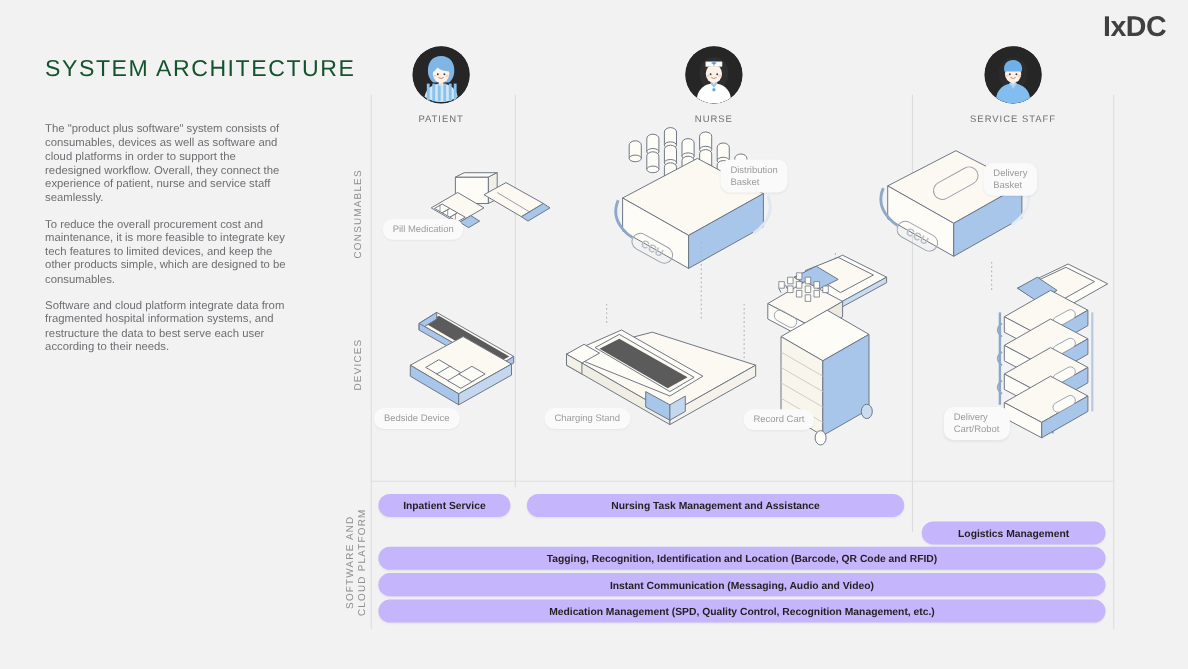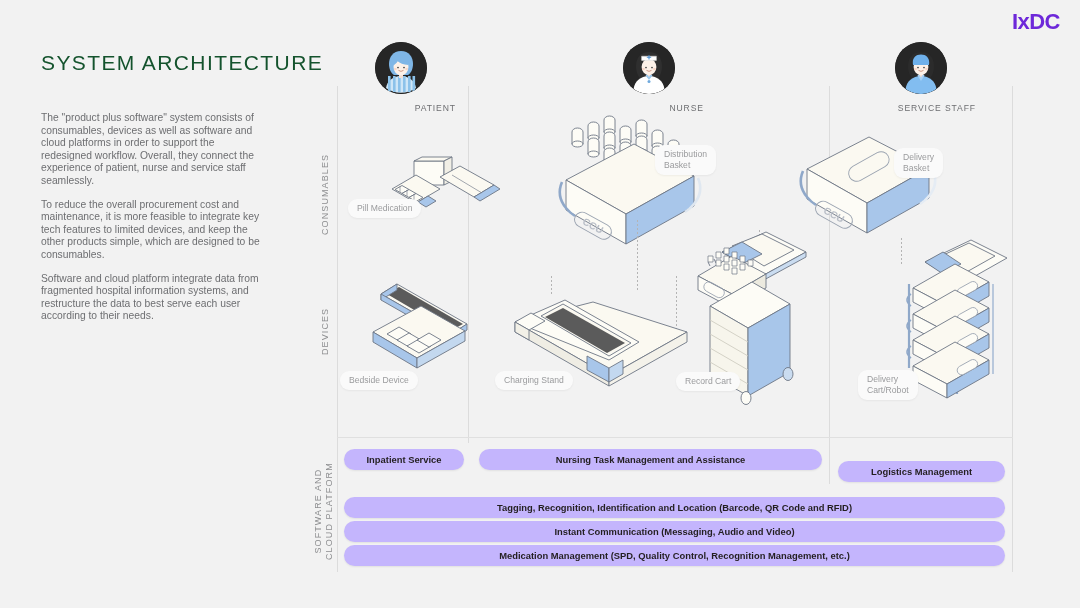--- a/index.html
+++ b/index.html
@@ -7,22 +7,22 @@
     width: 1080px; height: 608px;
     background: #f2f2f2;
     font-family: "Liberation Sans", sans-serif;
     overflow: hidden;
   }
   #root { position: relative; width: 1080px; height: 608px; }
 
   
   .logo {
     position: absolute; top: 11px; right: 20px;
-    font-size: 22px; font-weight: 700; letter-spacing: -0.5px;
-    color: #6d28d9; line-height: 1; user-select: none;
+    font-size: 26px; font-weight: 700; letter-spacing: -0.5px;
+    color: #404040; line-height: 1; user-select: none;
   }
 
   
   .page-title {
     position: absolute; left: 41px; top: 51px;
     font-size: 21px; letter-spacing: 1.4px; font-weight: 400;
     color: #14532d;
   }
   .intro { position: absolute; left: 41px; top: 112px; width: 224px; }
   .intro p {
@@ -41,21 +41,21 @@
   
   .rowlabel {
     position: absolute;
     transform-origin: 0 0; transform: rotate(-90deg);
     font-size: 9px; letter-spacing: 1.1px; color: #8d8e90;
     white-space: nowrap; text-align: center;
   }
   .rowlabel.two { line-height: 11px; }
 
   
-  .persona { position: absolute; width: 110px; text-align: right; }
+  .persona { position: absolute; width: 110px; text-align: center; }
   .persona .avatar {
     width: 52px; height: 52px; border-radius: 50%;
     background: #262626; margin: 0 auto; position: relative; overflow: hidden;
   }
   .persona .pname {
     margin-top: 9px; font-size: 8.6px; letter-spacing: 0.9px; color: #6d6e71;
   }
 
   
   .plabel {
@@ -479,21 +479,21 @@
       </g>
     </svg>
   </div>
   <div class="plabel" style="left:858px; top:370px;">Delivery
 Cart/Robot</div>
 
   <div class="swbar" style="left:344px; top:449px; width:120px;">Inpatient Service</div>
 
   <div class="swbar" style="left:479px; top:449px; width:343px;">Nursing Task Management and Assistance</div>
 
-  <div class="swbar" style="left:838px; top:461px; width:167px;">Logistics Management</div>
+  <div class="swbar" style="left:838px; top:474px; width:167px;">Logistics Management</div>
 
 
   <div class="swbar" style="left:344px; top:497px; width:661px;">Tagging, Recognition, Identification and Location (Barcode, QR Code and RFID)</div>
 
   <div class="swbar" style="left:344px; top:521px; width:661px;">Instant Communication (Messaging, Audio and Video)</div>
 
   <div class="swbar" style="left:344px; top:545px; width:661px;">Medication Management (SPD, Quality Control, Recognition Management, etc.)</div>
 
 </div>
 

